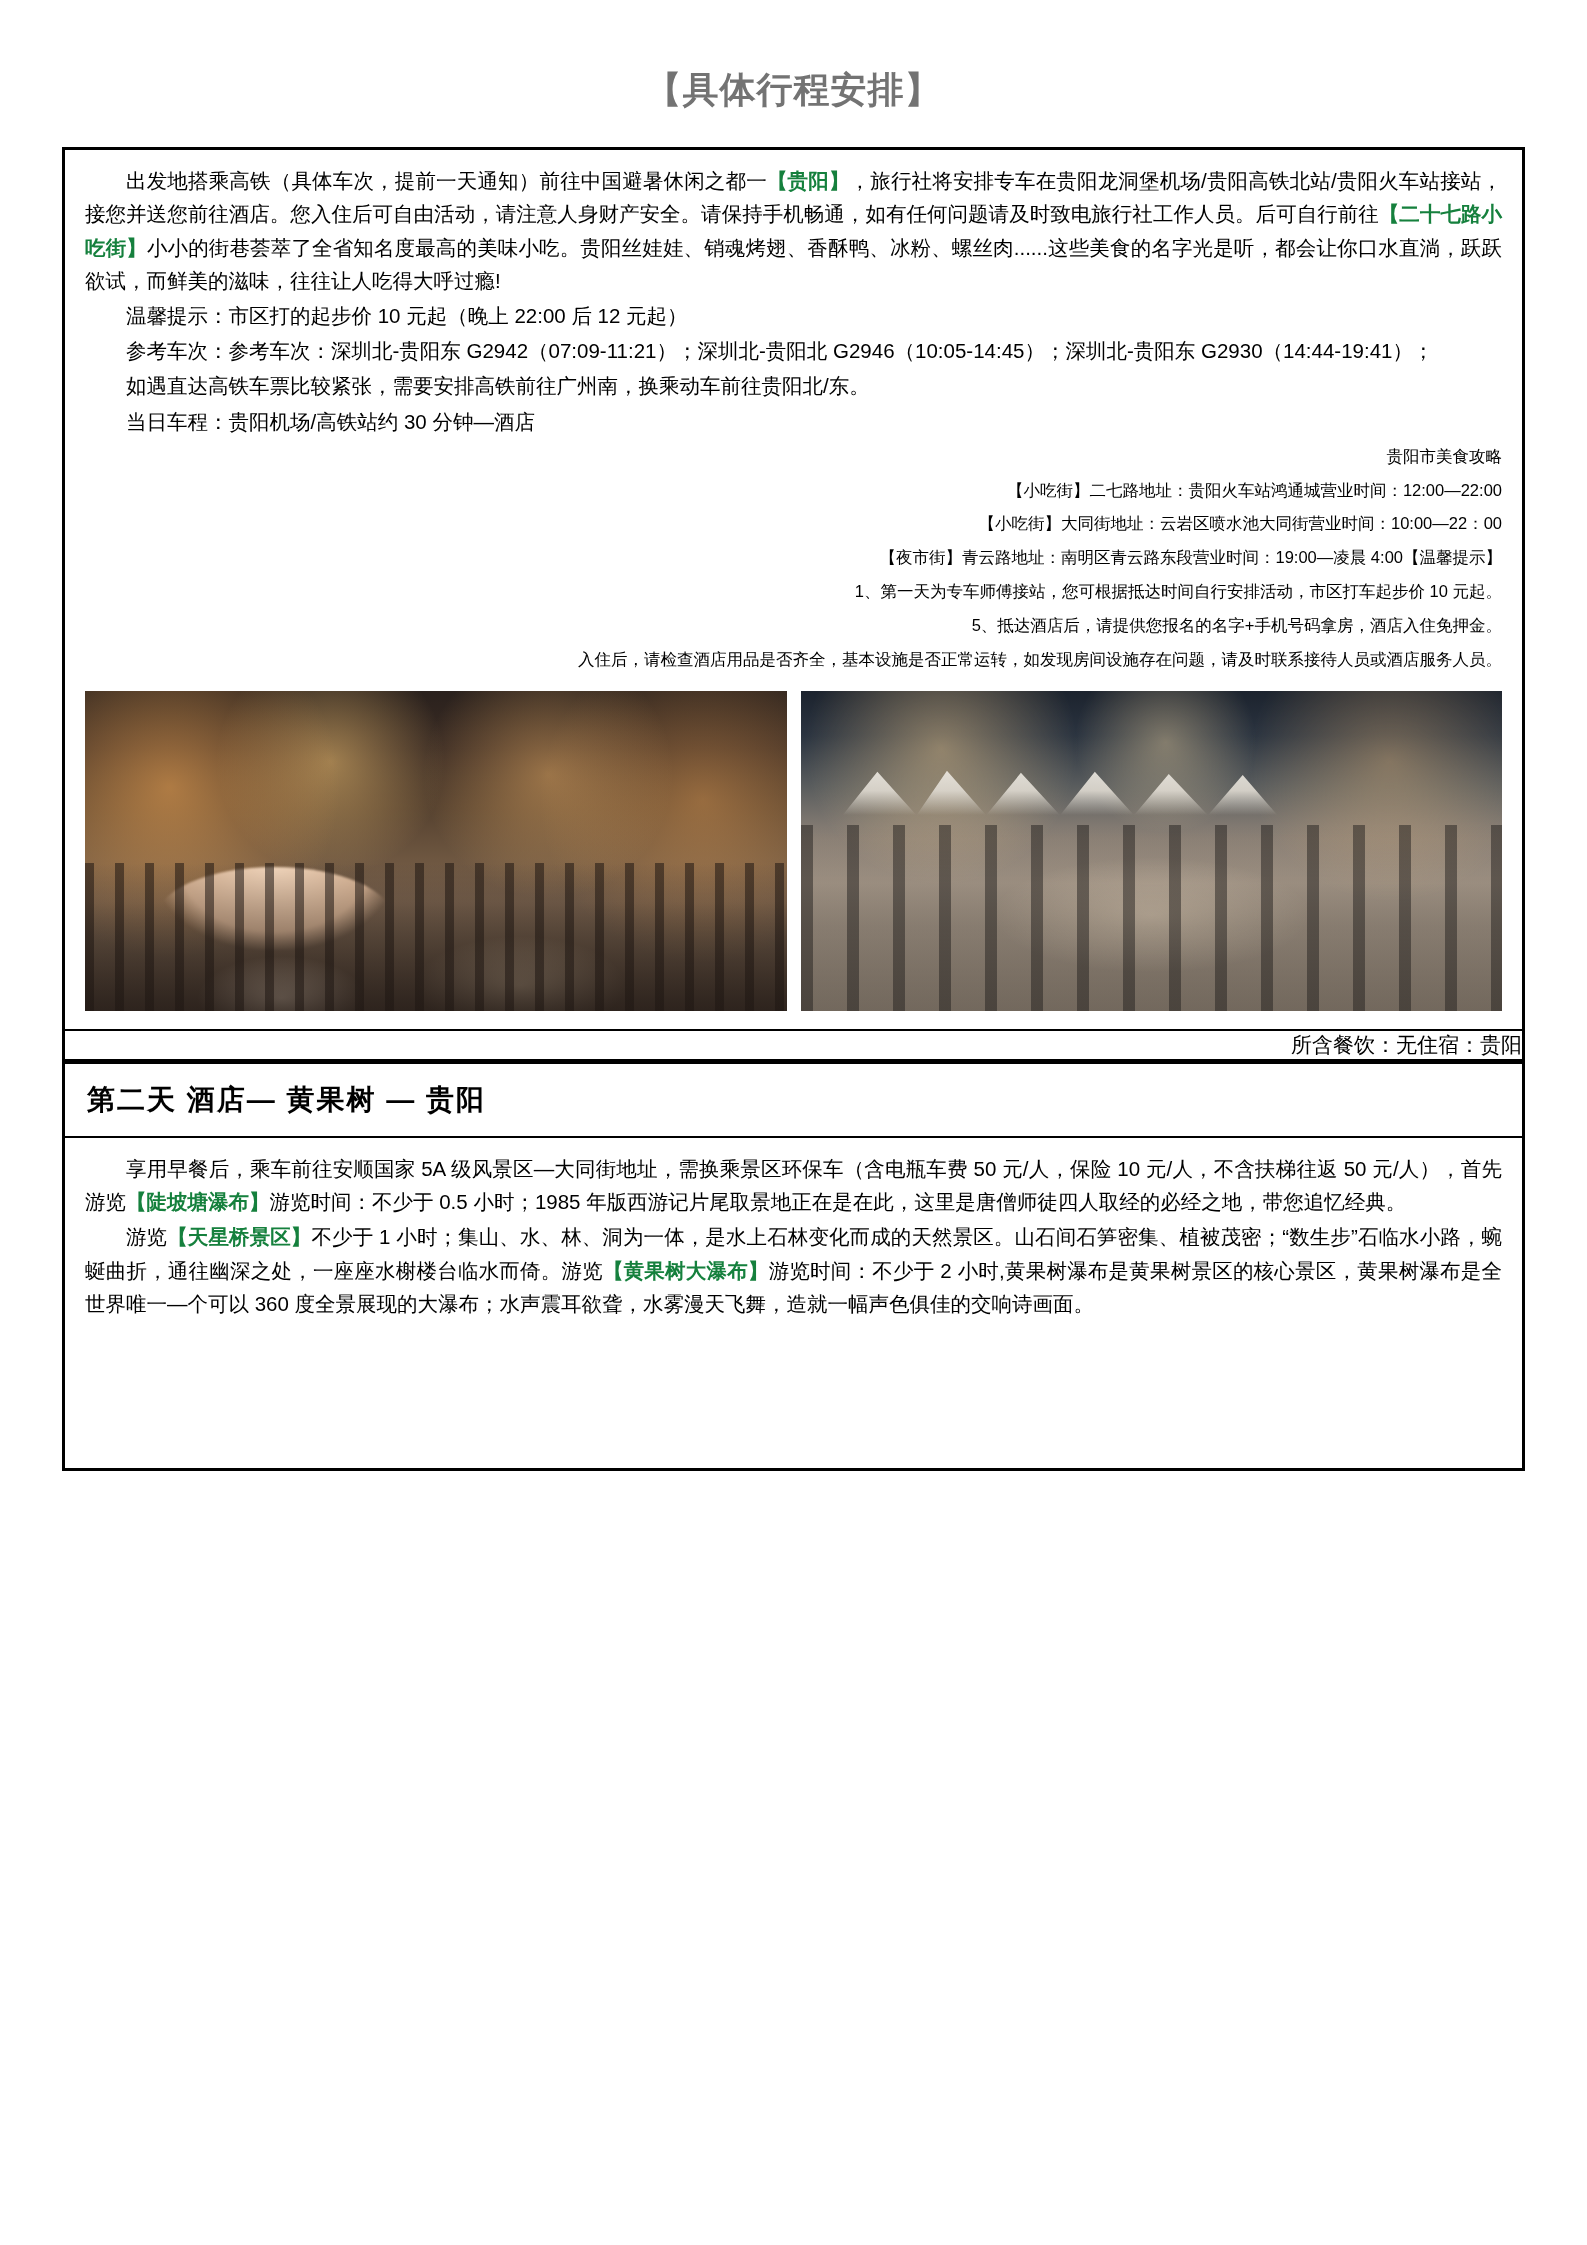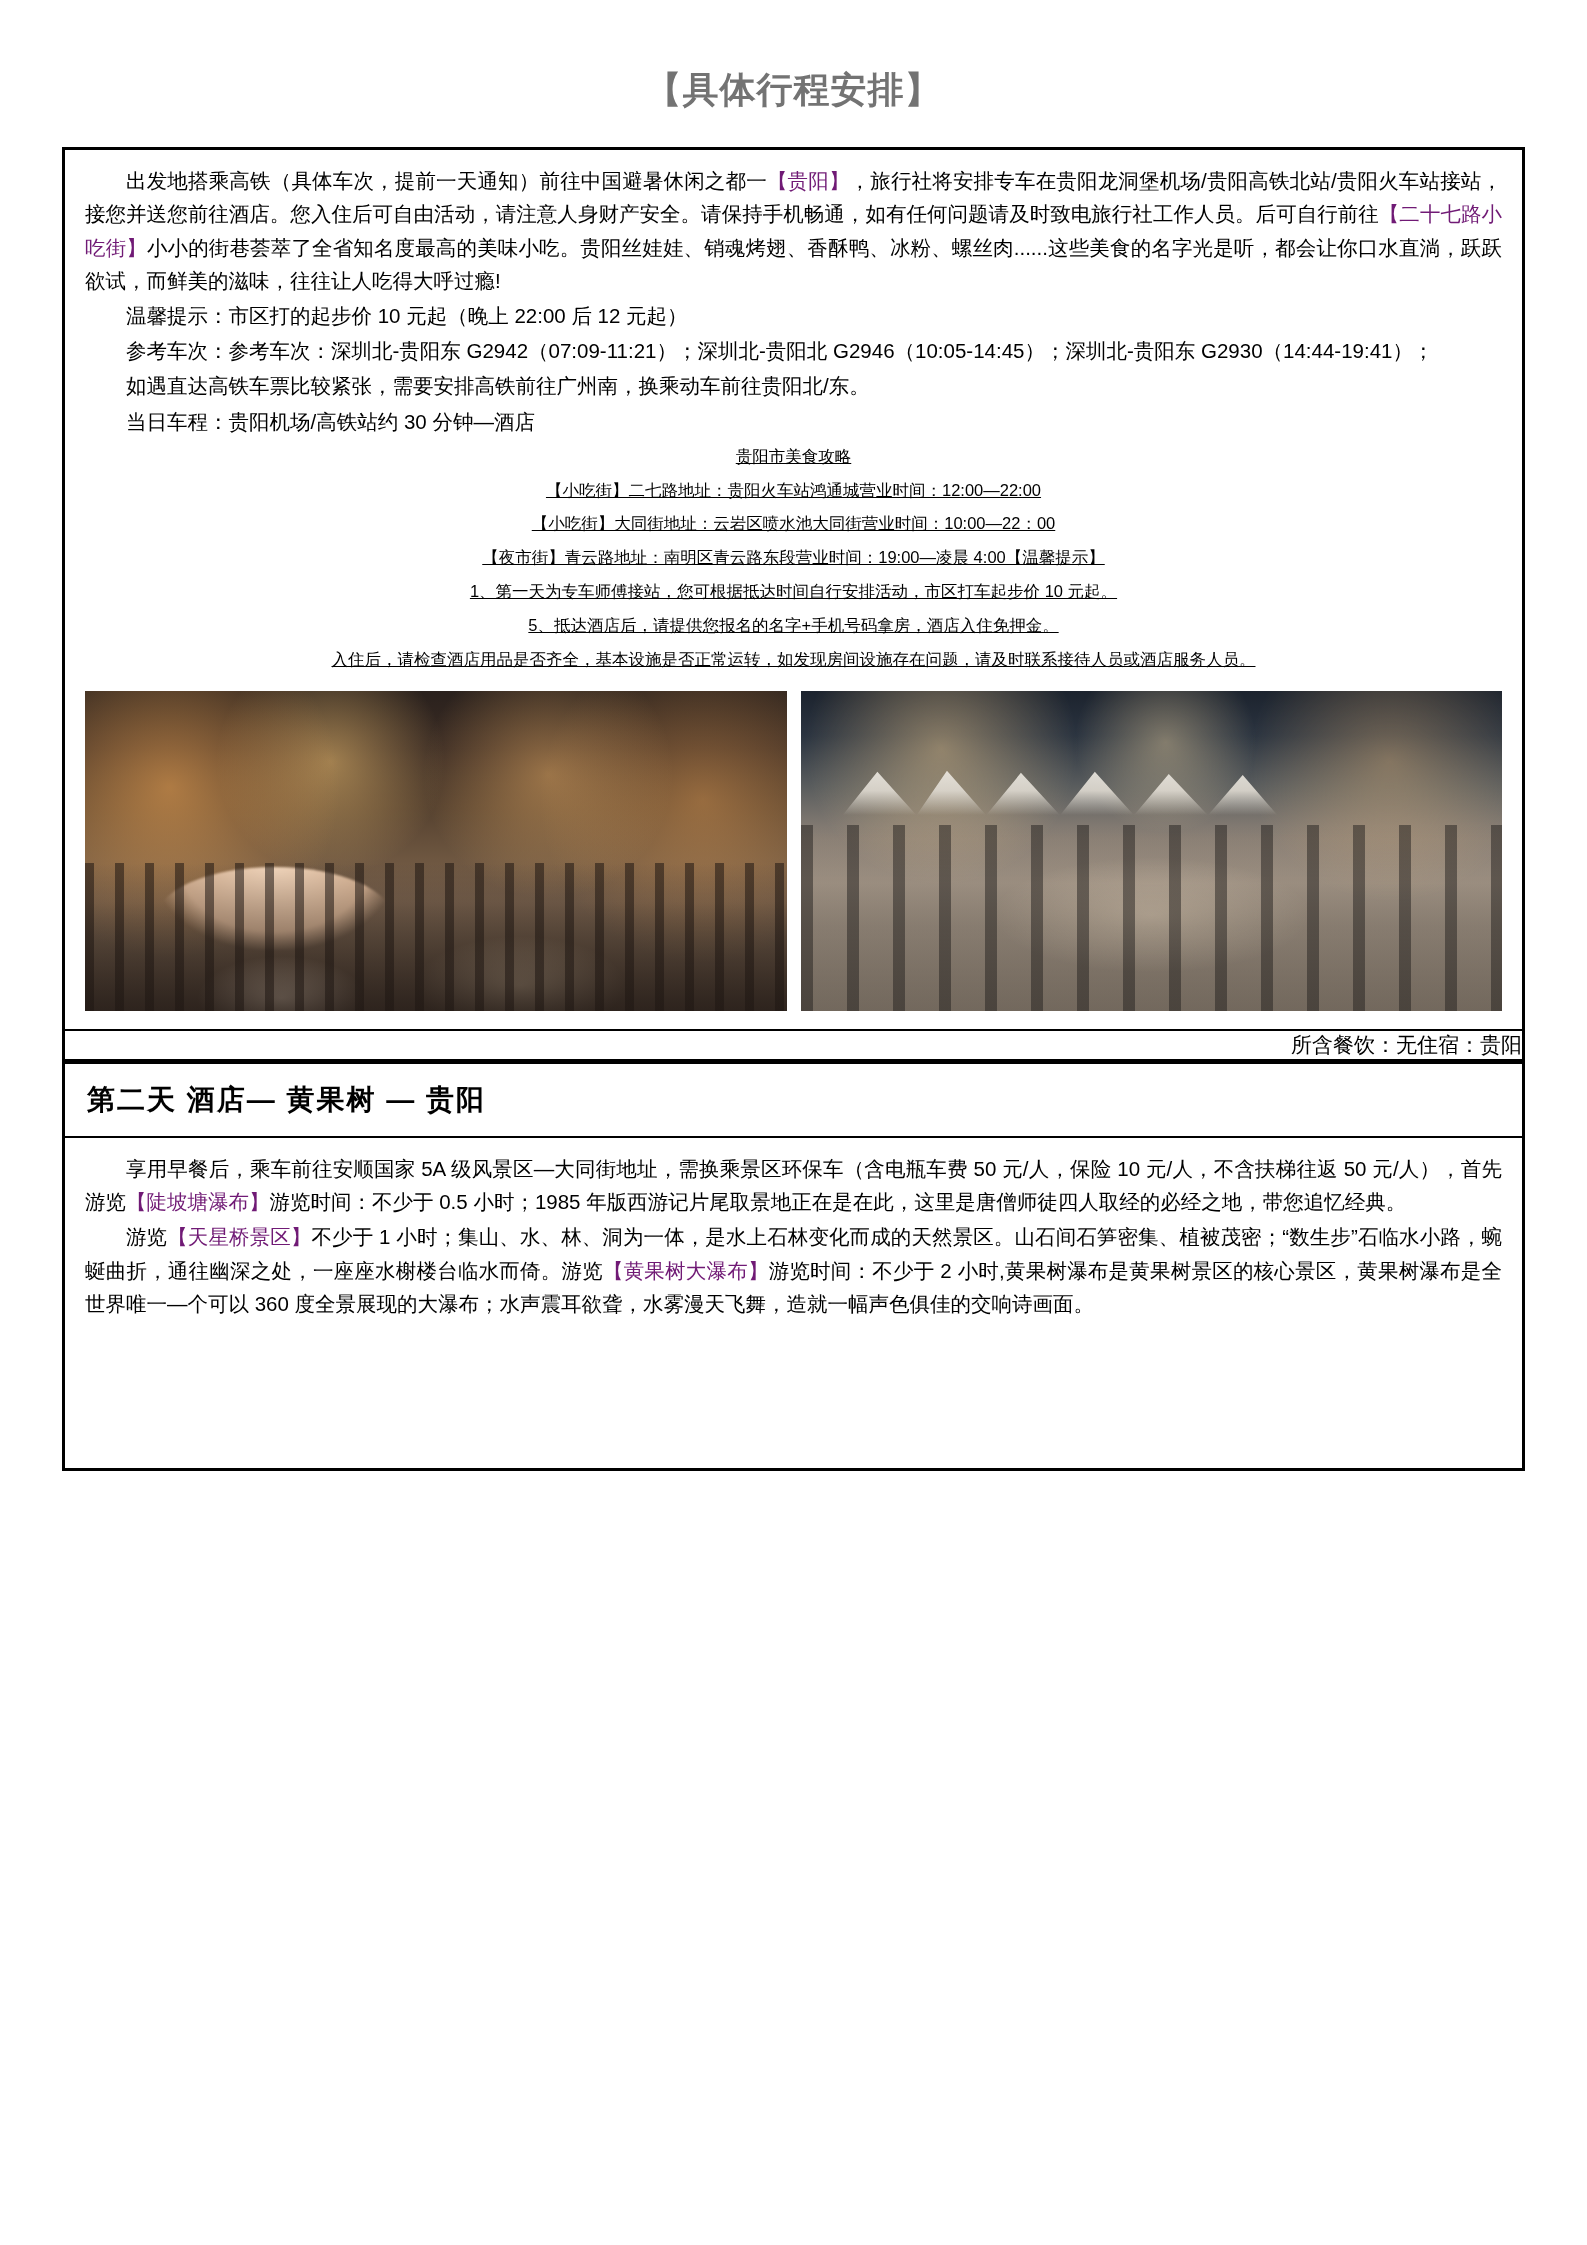--- a/index.html
+++ b/index.html
@@ -58,26 +58,25 @@
     line-height: 1.62;
     text-align: justify;
     text-justify: inter-ideograph;
     text-indent: 2em;
   }
   p.small {
     margin: 0;
     font-size: 16.5px;
     line-height: 2.05;
     text-indent: 0;
-    text-align: center;
-    text-decoration: underline;
+    text-align: right;
   }
   .hl {
-    color: #701a75;
-    font-weight: normal;
+    color: #15803d;
+    font-weight: bold;
   }
   .bold {
     font-weight: normal;
   }
   .photos {
     margin-top: 14px;
     display: flex;
     gap: 14px;
   }
   .photo {

